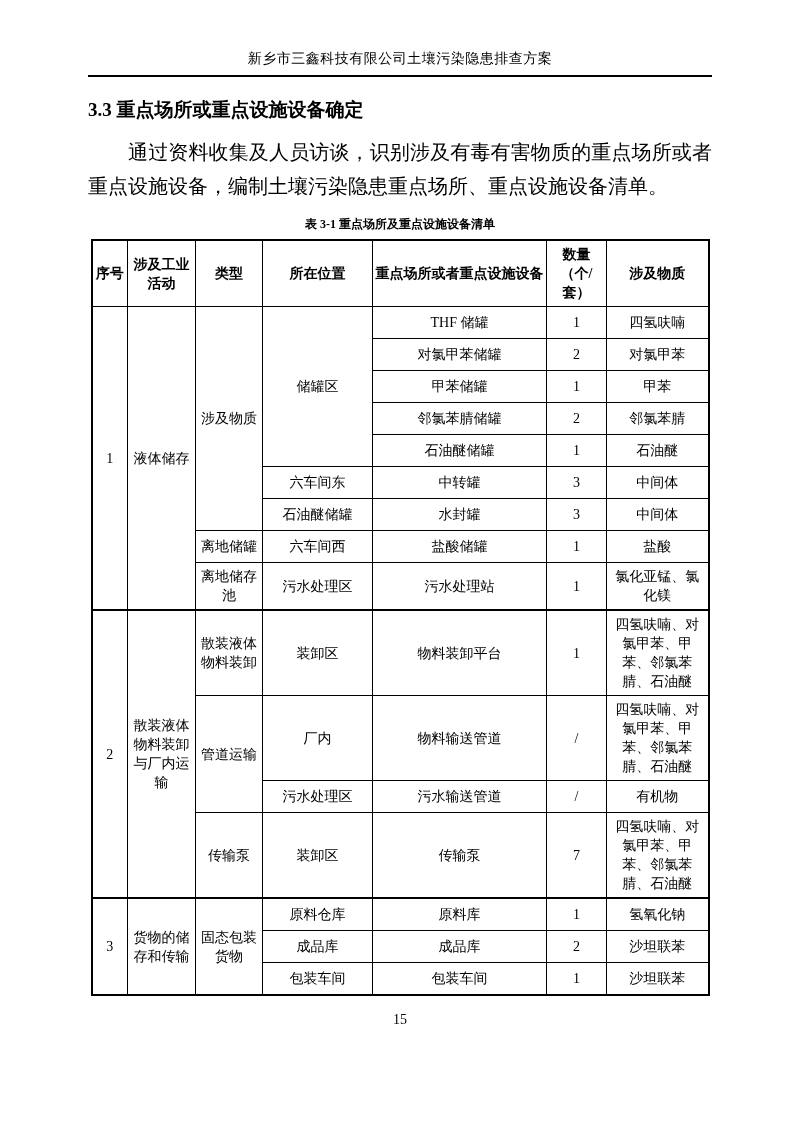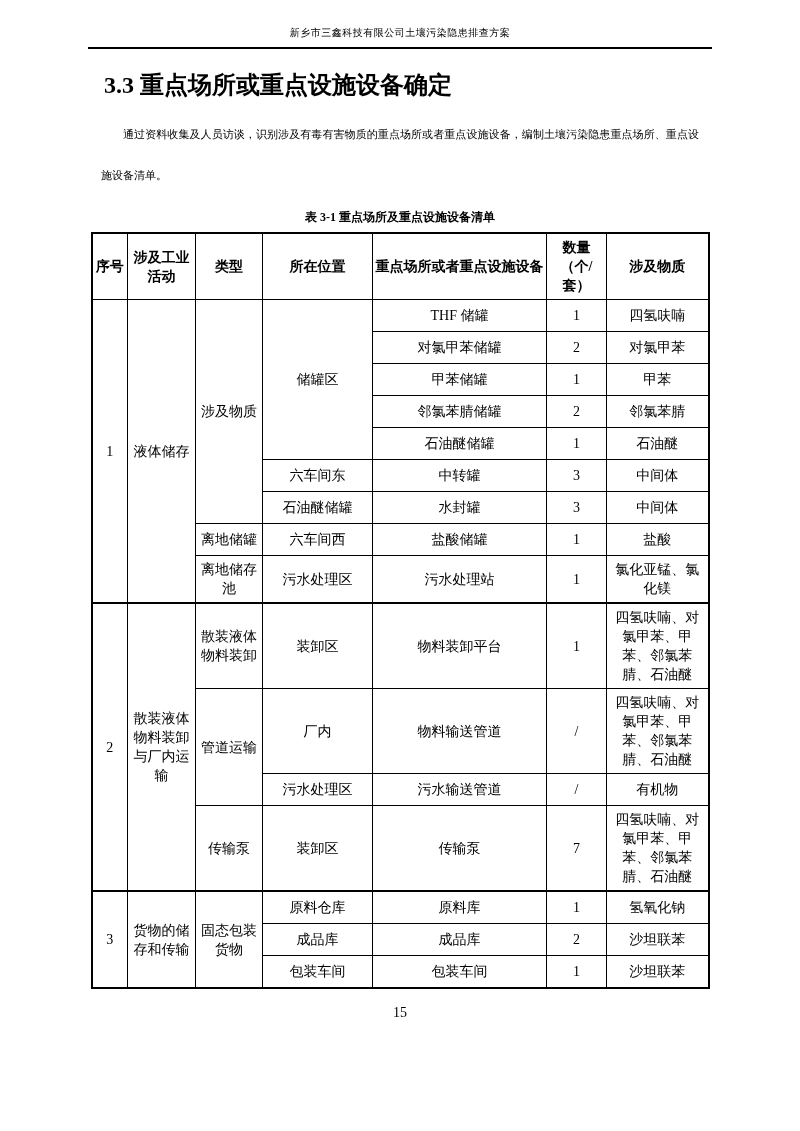--- a/index.html
+++ b/index.html
@@ -13,38 +13,38 @@
     height: 1131px;
     margin: 0 auto;
     background: #ffffff;
     color: #000;
     font-family: "Liberation Serif", "DejaVu Serif", serif;
     box-sizing: border-box;
     padding: 0 88px;
     overflow: hidden;
   }
   .doc-header {
-    padding-top: 26px;
+    padding-top: 50px;
     padding-bottom: 7px;
     text-align: center;
-    font-size: 10px;
+    font-size: 14px;
     letter-spacing: 0.5px;
     border-bottom: 2px solid #000;
   }
   .section-title {
-    font-size: 24px;
+    font-size: 19px;
     font-weight: bold;
-    margin: 20px 0 12px 16px;
+    margin: 20px 0 12px 0;
   }
   .body-text {
-    font-size: 11px;
-    line-height: 41px;
+    font-size: 20px;
+    line-height: 34px;
     text-align: justify;
     text-indent: 2em;
-    margin: 13px;
+    margin: 0;
   }
   .table-caption {
     text-align: center;
     font-weight: bold;
     font-size: 12px;
     margin: 13px 0 6px 0;
   }
   table.key-table {
     border-collapse: collapse;
     table-layout: fixed;

